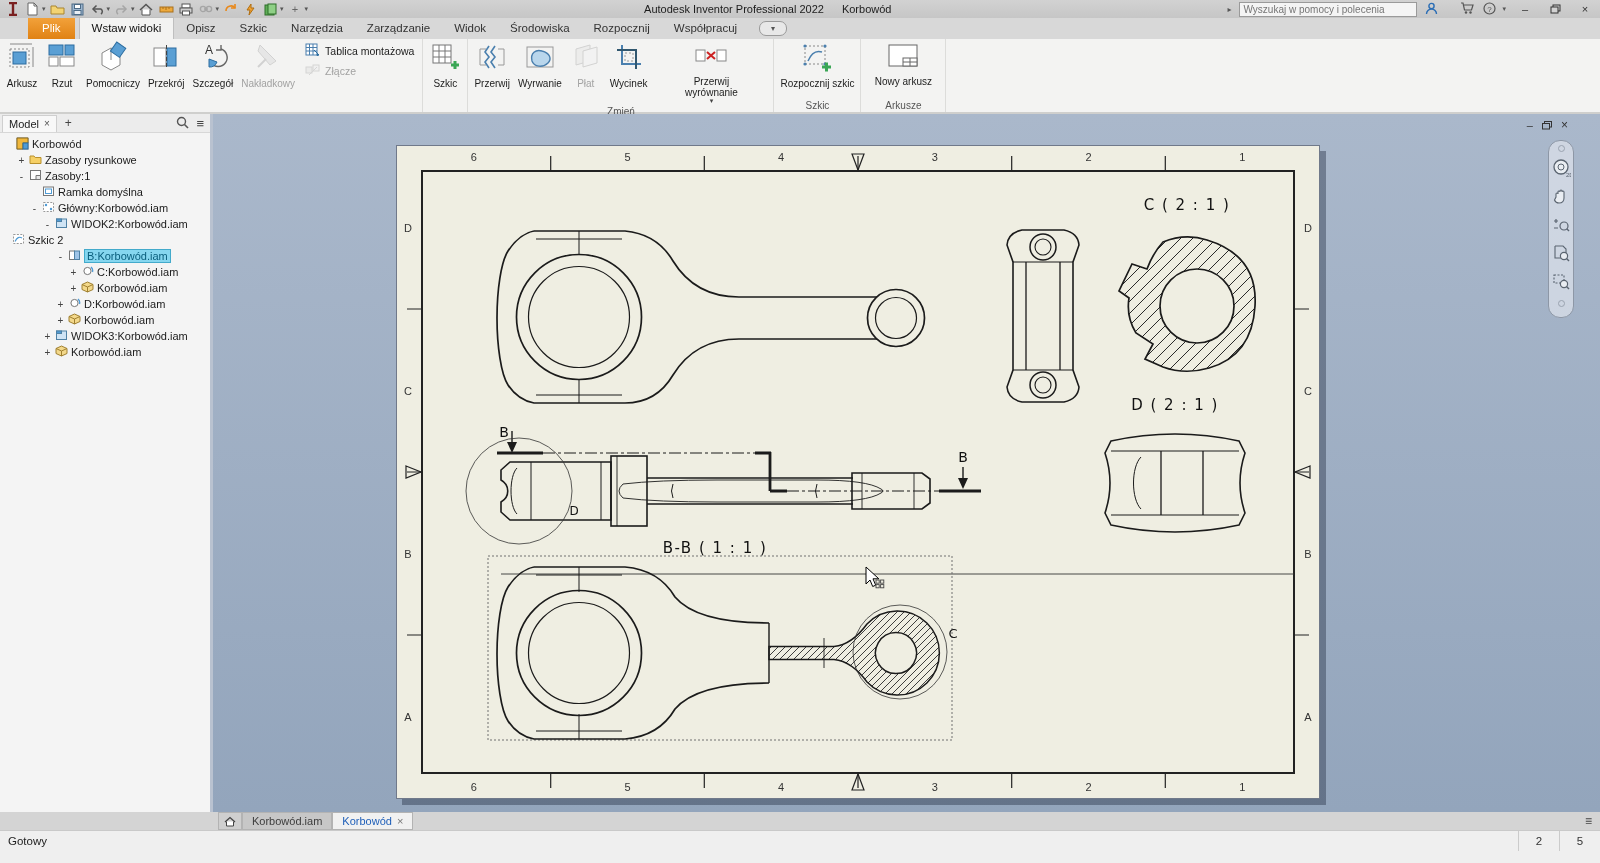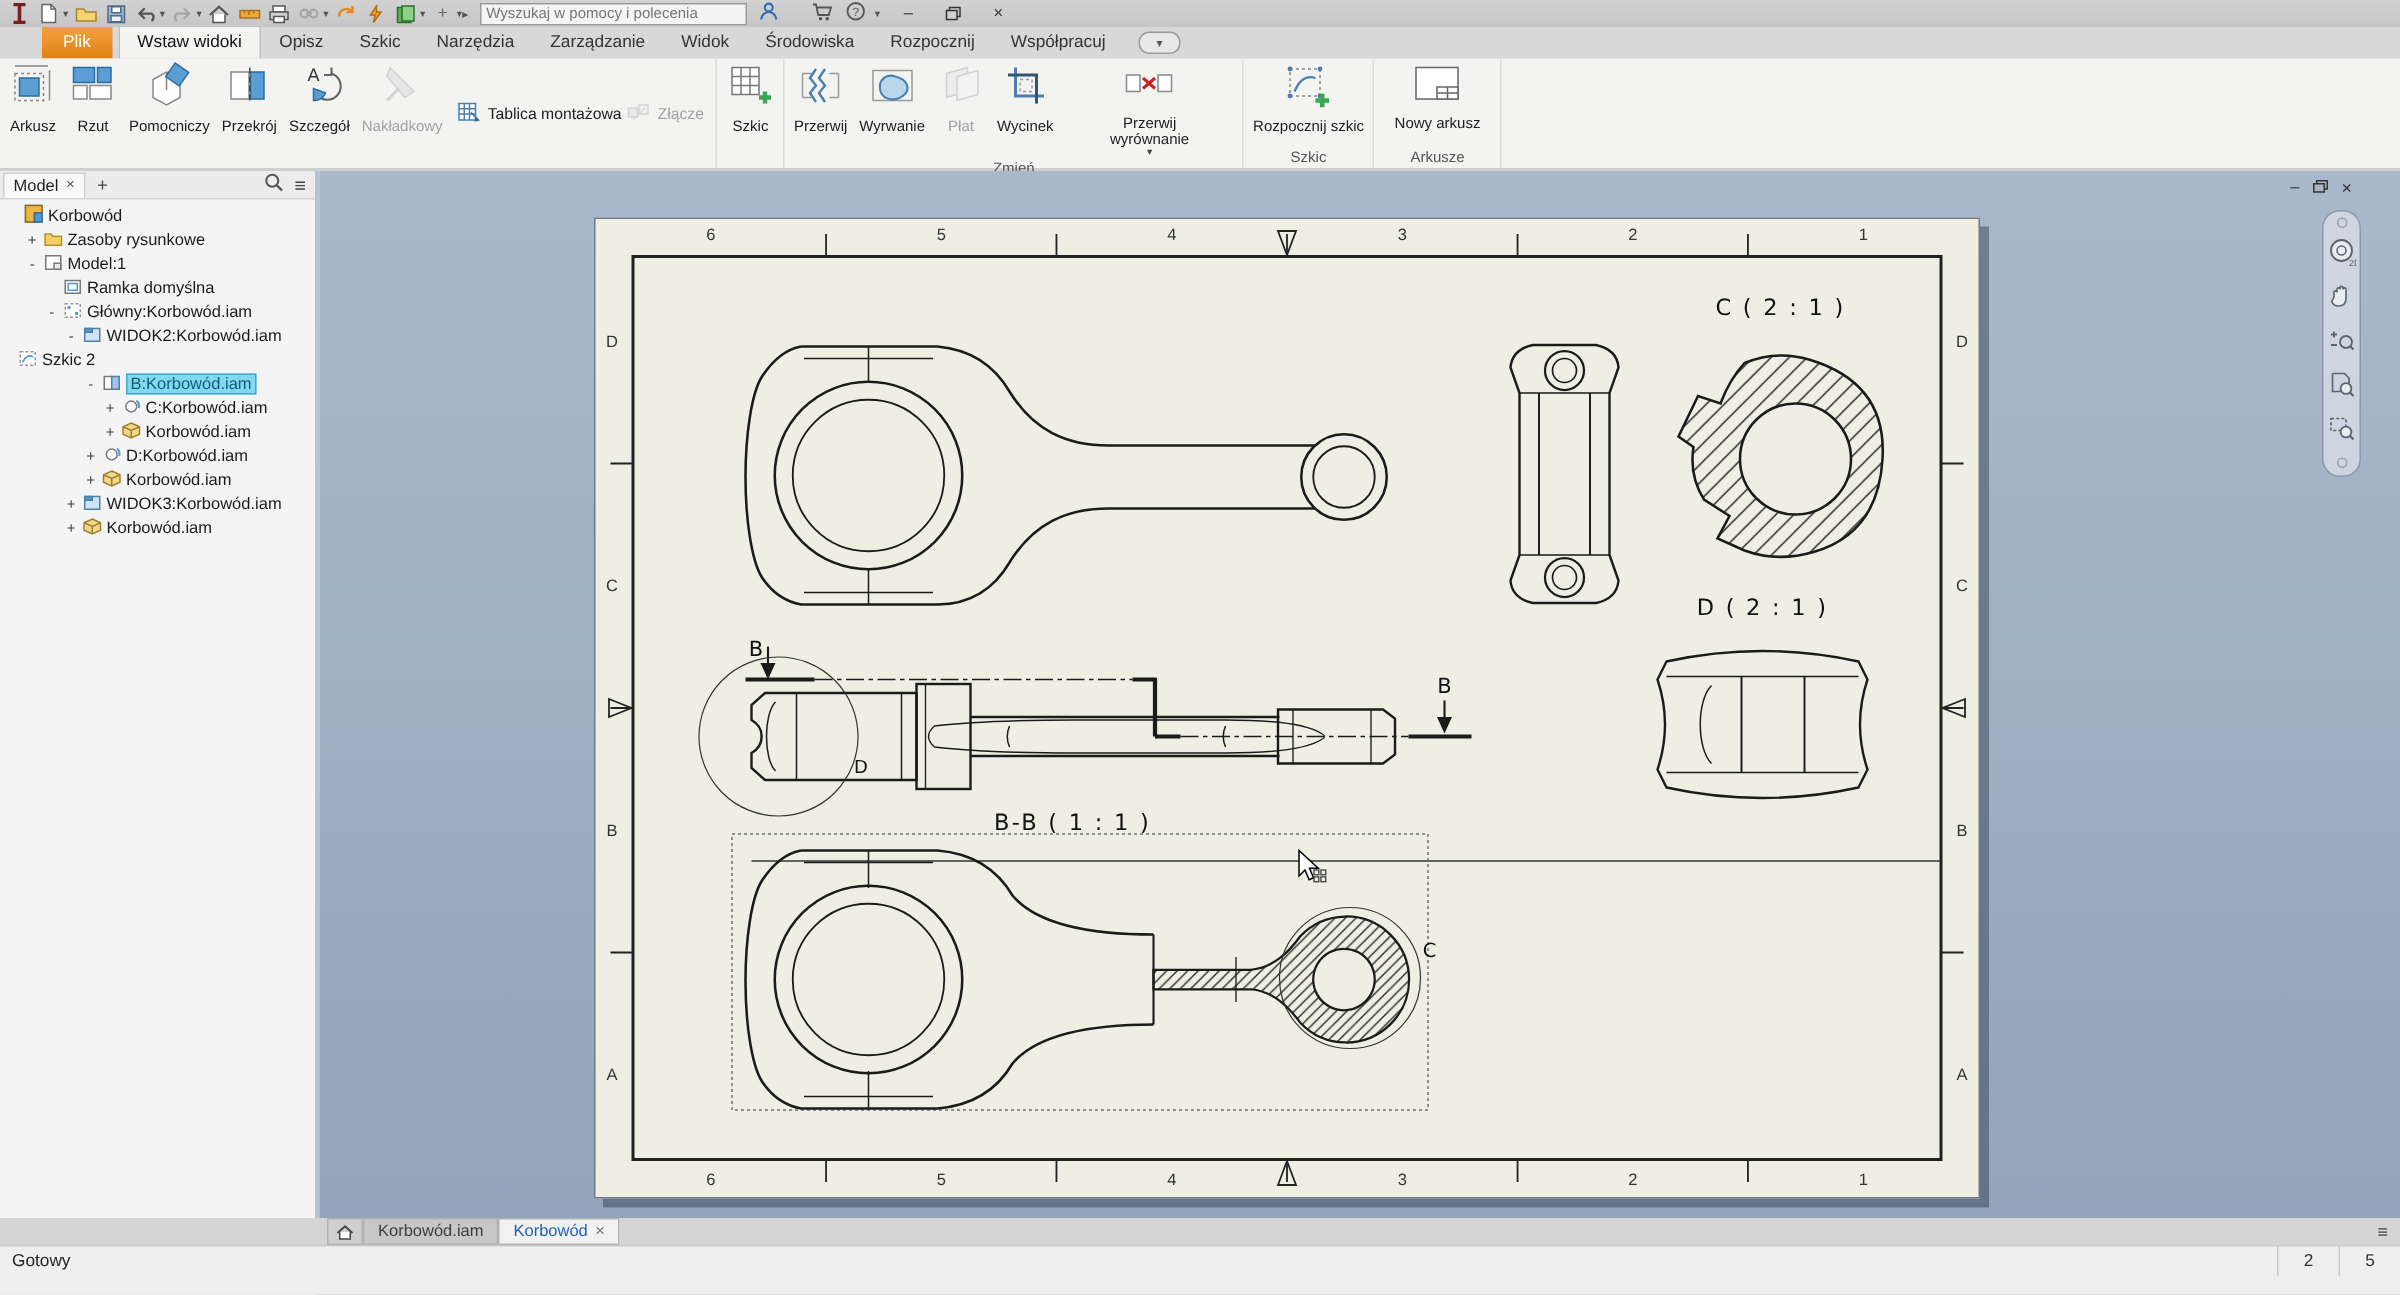--- a/index.html
+++ b/index.html
@@ -27,21 +27,21 @@
   
   #ribbon{left:0;top:39px;width:1600px;height:73px;background:#f3f3f2;border-bottom:2px solid #cfcfcd;display:flex;}
   .rgroup{display:flex;flex-direction:column;border-right:1px solid #dcdcda;}
   .rbtns{display:flex;flex:1;align-items:stretch;padding:1px 2px 0 2px;}
   .glabel{height:13px;text-align:center;font-size:10px;color:#555;line-height:13px;}
   .bigbtn{display:flex;flex-direction:column;align-items:center;justify-content:flex-start;padding:1px 4px;min-width:30px;}
   .bigbtn .blabel{font-size:10px;color:#1c1c1c;text-align:center;line-height:11px;margin-top:1px;max-width:76px;}
   .bigbtn.disabled .blabel{color:#a2a2a2;}
   .bigbtn.disabled svg{opacity:.45;filter:grayscale(1);}
   .bigbtn .caret{font-size:7px;color:#444;line-height:6px;}
-  .smallcol{display:flex;flex-direction:row;justify-content:flex-start;padding:3px 6px;gap:4px;text-align:right;}
+  .smallcol{display:flex;flex-direction:column;justify-content:flex-start;padding:3px 6px;gap:4px;text-align:right;}
   .sbtn{display:flex;align-items:center;gap:4px;font-size:10.5px;color:#1c1c1c;}
   .sbtn.disabled{color:#a2a2a2;}
   .sbtn.disabled svg{opacity:.4;filter:grayscale(1);}
   
   #browser{left:0;top:114px;width:210px;height:765px;background:#f4f4f4;border-right:3px solid #b9c2d0;}
   #bheader{height:18px;background:#ececec;border-bottom:1px solid #d7d7d7;display:flex;align-items:center;font-size:11px;color:#222;}
   #btab{display:flex;align-items:center;gap:5px;background:#f8f8f8;border:1px solid #cfcfcf;border-bottom:none;height:16px;padding:0 6px;margin-left:2px;}
   #btab .x{color:#555;font-size:10px;}
   #bplus{margin-left:8px;color:#444;font-size:12px;}
   #bh-right{margin-left:auto;display:flex;align-items:center;gap:7px;padding-right:6px;}
@@ -161,20 +161,23 @@
     <span class="qic">
       <svg width="13" height="13">
           <rect x="1" y="2" width="9" height="10" fill="#5fae57" stroke="#2f6e2a"></rect>
           <rect x="4" y="1" width="8" height="10" fill="#8fd086" stroke="#2f6e2a"></rect>
         </svg>
       </span>
     <span class="qcaret">▾</span>
     <span class="qic" style="color:#666;font-size:11px;">+</span>
     <span class="qcaret">▾</span>
   </div>
+  <div id="app-title">
+    <span>Autodesk Inventor Professional 2022</span><b>Korbowód</b>
+  </div>
   <div class="tb-right">
     <span style="font-size:8px;color:#555;">▸</span>
     <input id="searchbox" placeholder="Wyszukaj w pomocy i polecenia" style="">
     <span>
       <svg width="13" height="13">
           <circle cx="6.5" cy="4" r="2.6" fill="none" stroke="#2a6db5" stroke-width="1.4"></circle>
           <path d="M1.5,12 a5,5 0 0 1 10,0" fill="none" stroke="#2a6db5" stroke-width="1.4"></path>
         </svg></span>
     <span style="margin-left:14px;">
       <svg width="15" height="12">
@@ -411,21 +414,21 @@
             <path d="M1,3 h4 l1.2,1.5 H12 V10.5 H1 Z" fill="#f6d066" stroke="#b8912f"></path>
           </svg></span>
       <span class="lbl">Zasoby rysunkowe</span>
     </div>
     <div class="trow" style="padding-left:17px">
       <span class="exp">-</span>
       <span><svg width="13" height="12">
             <rect x="1.5" y="1.5" width="10" height="9" fill="#fff" stroke="#777"></rect>
             <path d="M7,6.5 h4.5 v4 H7 z" fill="#e8e8e8" stroke="#777"></path>
           </svg></span>
-      <span class="lbl">Model:1</span>
+      <span class="lbl">Zasoby:1</span>
     </div>
     <div class="trow" style="padding-left:30px">
       <span class="exp"></span>
       <span><svg width="13" height="12">
             <rect x="1.5" y="2" width="10" height="8.5" fill="#fff" stroke="#777"></rect>
             <rect x="3.5" y="4" width="6" height="4.5" fill="none" stroke="#4f9bd5"></rect>
           </svg></span>
       <span class="lbl">Ramka domyślna</span>
     </div>
     <div class="trow" style="padding-left:30px">

